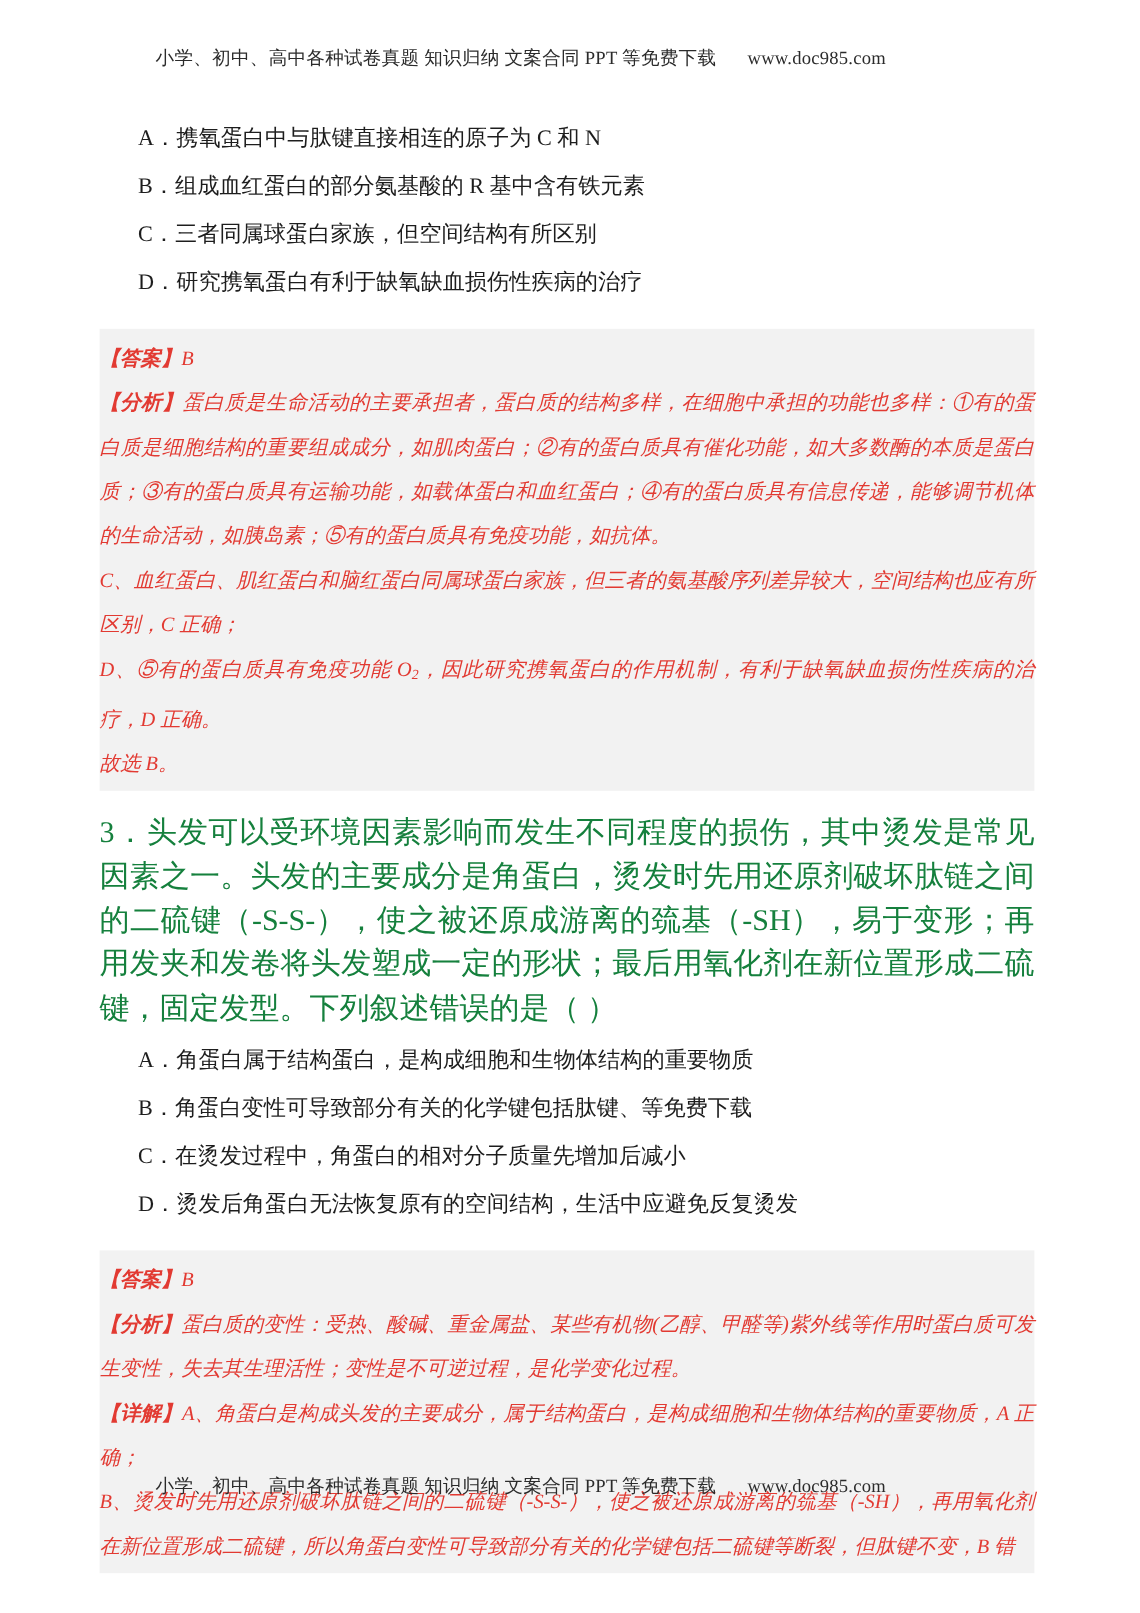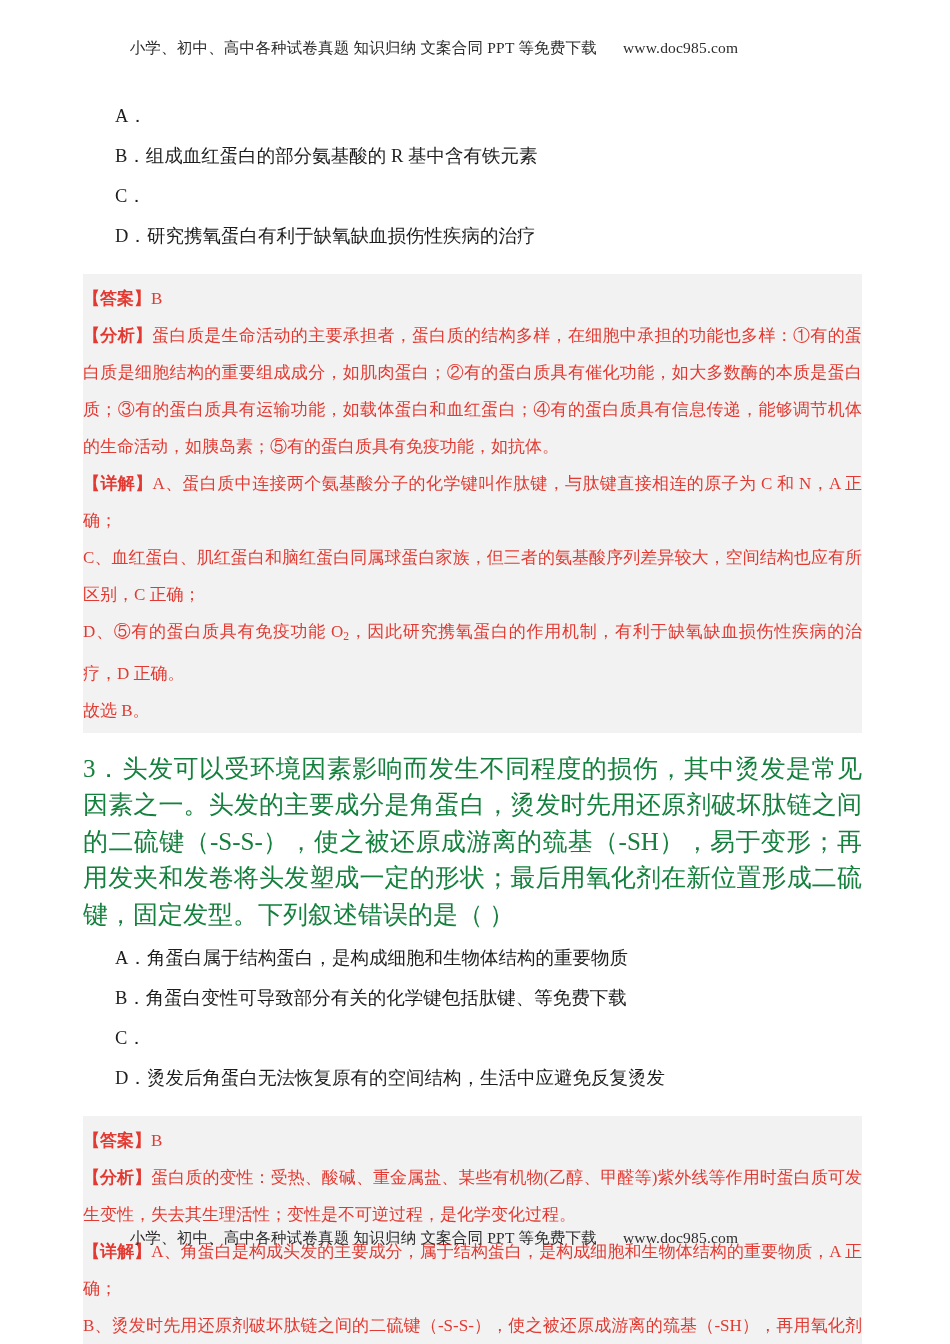--- a/index.html
+++ b/index.html
@@ -84,20 +84,21 @@
     margin: 0;
   }
   .ansblock p {
     margin: 0;
     font-size: 17px;
     line-height: 37px;
     color: #e23a32;
     text-align: justify;
     text-justify: inter-ideograph;
     font-family: "Liberation Serif", "DejaVu Serif", serif;
+    font-style: italic;
   }
   .ansblock p.tight { text-align: left; }
   .ansblock .mark { font-weight: bold; }
 
   sub {
     font-size: 0.68em;
     vertical-align: -0.22em;
   }
 
   .spacer-sm { height: 9px; }
@@ -111,47 +112,46 @@
 
   <div class="running running-head">
     <span>小学、初中、高中各种试卷真题 知识归纳 文案合同 PPT 等免费下载</span><span class="gap"></span><span>www.doc985.com</span>
   </div>
 
   <div class="col">
 
     <div>
       <div class="opt">
         <span class="lbl">A．</span>
+          <span>携氧蛋白中与肽键直接相连的原子为 C 和 N</span>
       </div>
       <div class="opt">
         <span class="lbl">B．</span>
           <span>组成血红蛋白的部分氨基酸的 R 基中含有铁元素</span>
       </div>
       <div class="opt">
         <span class="lbl">C．</span>
+          <span>三者同属球蛋白家族，但空间结构有所区别</span>
       </div>
       <div class="opt">
         <span class="lbl">D．</span>
           <span>研究携氧蛋白有利于缺氧缺血损伤性疾病的治疗</span>
       </div>
     </div>
 
     <div class="spacer-md"></div>
 
     <div class="ansblock">
       <p class="tight">
         <span class="mark">【答案】</span><span>B</span>
       </p>
       <p>
         <span class="mark">【分析】</span><span>蛋白质是生命活动的主要承担者，蛋白质的结构多样，在细胞中承担的功能也多样：①有的蛋白质是细胞结构的重要组成成分，如肌肉蛋白；②有的蛋白质具有催化功能，如大多数酶的本质是蛋白质；③有的蛋白质具有运输功能，如载体蛋白和血红蛋白；④有的蛋白质具有信息传递，能够调节机体的生命活动，如胰岛素；⑤有的蛋白质具有免疫功能，如抗体。</span>
       </p>
       <p>
-        <span class="mark">【详解】</span><span>A、蛋白质中连接两个氨基酸分子的化学键叫作肽键，与肽键直接相连的原子为 C 和 N，A 正确；</span>
-      </p>
-      <p>
         <span>C、血红蛋白、肌红蛋白和脑红蛋白同属球蛋白家族，但三者的氨基酸序列差异较大，空间结构也应有所区别，C 正确；</span>
       </p>
       <p>
         <span>D、⑤有的蛋白质具有免疫功能 O</span><sub>2</sub><span>，因此研究携氧蛋白的作用机制，有利于缺氧缺血损伤性疾病的治疗，D 正确。</span>
       </p>
       <p class="tight">
         <span>故选 B。</span>
       </p>
     </div>
 
@@ -167,20 +167,21 @@
       <div class="opt">
         <span class="lbl">A．</span>
           <span>角蛋白属于结构蛋白，是构成细胞和生物体结构的重要物质</span>
       </div>
       <div class="opt">
         <span class="lbl">B．</span>
           <span>角蛋白变性可导致部分有关的化学键包括肽键、等免费下载</span>
       </div>
       <div class="opt">
         <span class="lbl">C．</span>
+          <span>在烫发过程中，角蛋白的相对分子质量先增加后减小</span>
       </div>
       <div class="opt">
         <span class="lbl">D．</span>
           <span>烫发后角蛋白无法恢复原有的空间结构，生活中应避免反复烫发</span>
       </div>
     </div>
 
     <div class="spacer-md"></div>
 
     <div class="ansblock">

